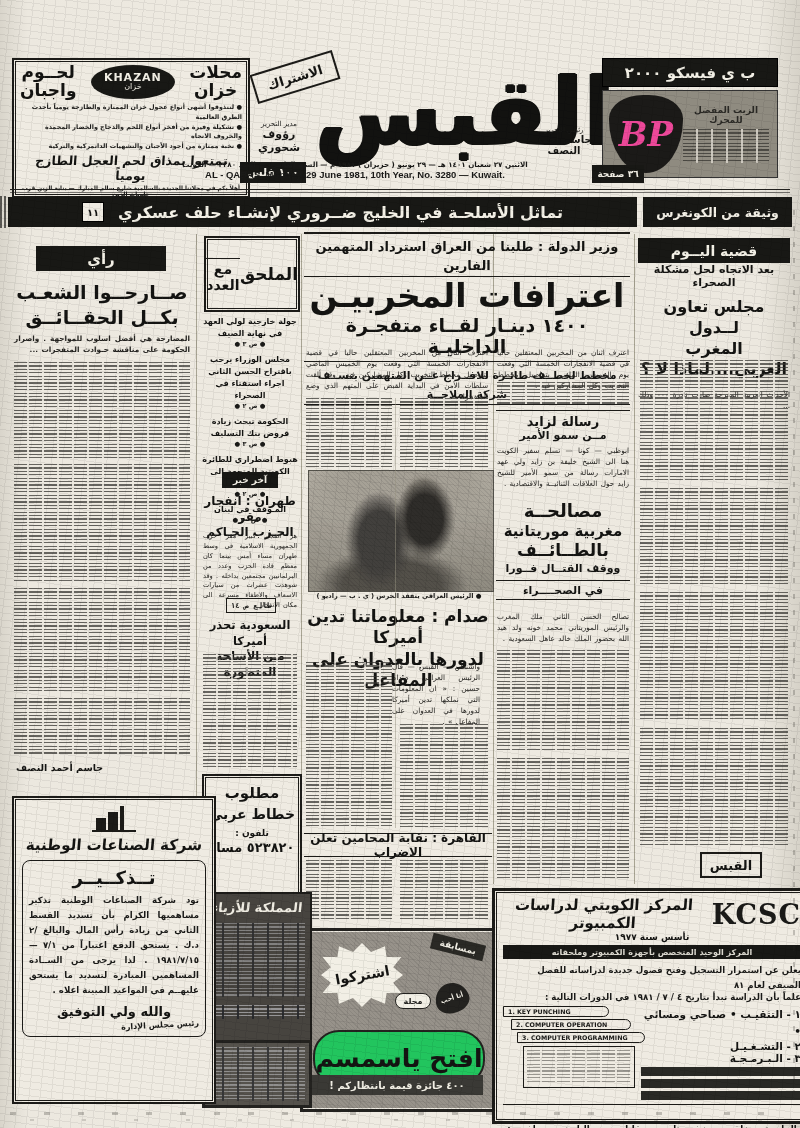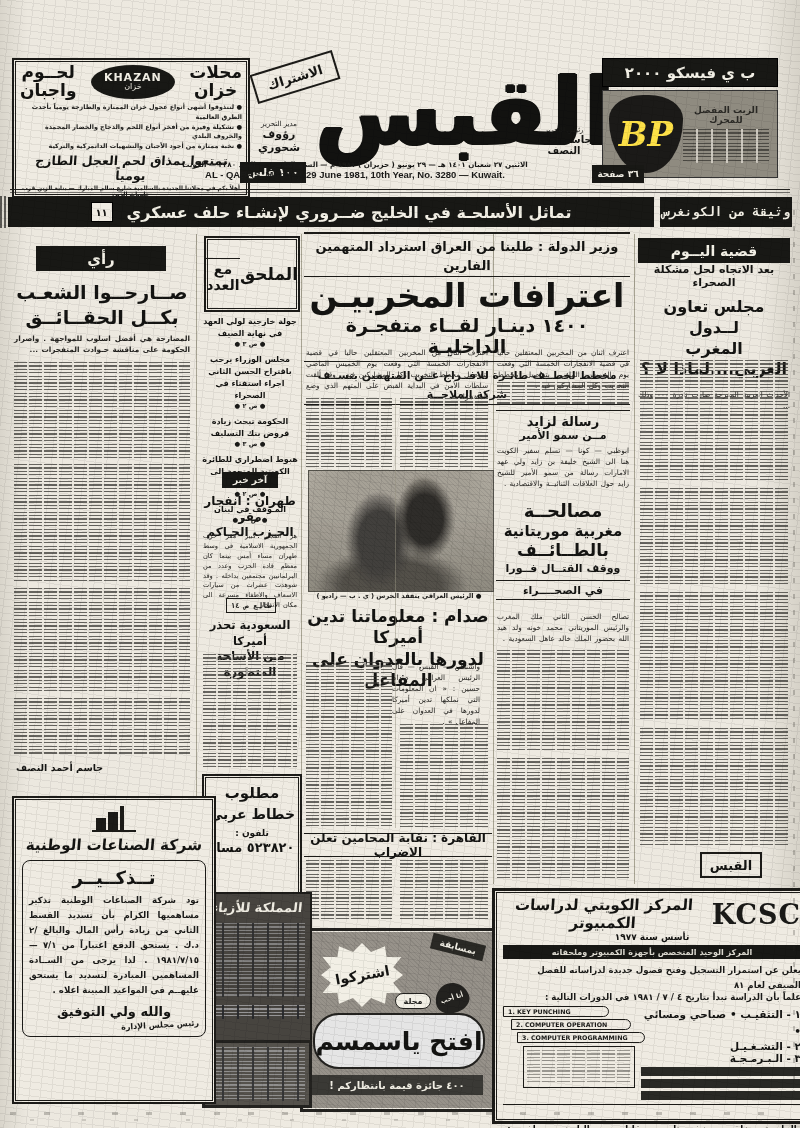--- a/index.html
+++ b/index.html
@@ -26,21 +26,21 @@
       radial-gradient(46px 66px at 38% 58%, #454340 0 44%, transparent 74%),
       radial-gradient(26px 30px at 62% 22%, #8b867c 0 50%, transparent 80%),
       radial-gradient(26px 30px at 38% 36%, #97928a 0 50%, transparent 80%),
       radial-gradient(120px 52px at 50% 12%, #a49f95 0 55%, transparent 85%),
       radial-gradient(90px 44px at 45% 95%, #55524c 0 55%, transparent 85%),
       linear-gradient(180deg,#b2ada3,#8e8a80);
       border:1px solid #55534d;filter:contrast(1.05);}
   .grain{background:repeating-linear-gradient(45deg,rgba(0,0,0,.14) 0 1px,transparent 1px 3px);}
   .shield{width:74px;height:78px;background:#1b1a18;border-radius:46% 46% 50% 50%/30% 30% 68% 68%;
           display:flex;align-items:center;justify-content:center;}
-  .shield span{font-family:"DejaVu Serif",serif;font-weight:bold;font-style:italic;font-size:34px;color:#fde047;}
+  .shield span{font-family:"DejaVu Serif",serif;font-weight:bold;font-style:italic;font-size:34px;color:#ec4899;}
   .star{clip-path:polygon(50% 0,61% 14%,78% 5%,80% 22%,98% 22%,88% 38%,100% 50%,88% 62%,98% 78%,80% 78%,78% 95%,61% 86%,50% 100%,39% 86%,22% 95%,20% 78%,2% 78%,12% 62%,0 50%,12% 38%,2% 22%,20% 22%,22% 5%,39% 14%);
         background:#f2efe5;}
 </style>
 </head>
 <body>
 
 <div class="paper">
 
   <div class="abs dblbox" style="left:12px;top:58px;width:222px;height:128px;padding:4px 6px;background:#efebe2;">
     <div style="display:flex;align-items:center;justify-content:space-between;">
@@ -52,21 +52,21 @@
         <span style="font-size:11px;font-weight:bold;letter-spacing:1px;">KHAZAN</span>
         <span style="font-size:8px;">خزان</span>
       </div>
       <div style="text-align:center;line-height:1.05;">
         <div class="hl" style="font-size:17px;">لحــوم</div>
         <div class="hl" style="font-size:17px;">واجبان</div>
       </div>
     </div>
     <div style="margin-top:3px;font-size:6.4px;font-weight:bold;line-height:1.55;">
       <div><span>● </span><span>لتتذوقوا أشهى أنواع عجول خزان الممتازة والطازجة يومياً بأحدث الطرق العالمية</span></div>
-      <div><span>● </span><span>تشكيلة وفيرة من أفخر أنواع اللحم والدجاج والخضار المجمدة والخروف البلدي</span></div>
+      <div><span>● </span><span>تشكيلة وفيرة من أفخر أنواع اللحم والدجاج والخضار المجمدة والخروف الاتجاه</span></div>
       <div><span>● </span><span>نخبة ممتازة من أجود الأجبان والتشهيات الدانمركية والتركية</span></div>
     </div>
     <div class="hl" style="font-size:12.5px;text-align:center;margin-top:1px;transform:skewX(-4deg);">تمتعوا بمذاق لحم العجل الطازج يومياً</div>
     <div style="font-size:5.8px;font-weight:bold;text-align:center;margin-top:2px;">أهلاً بكم في محلاتنا الجديدة بالسالمية شارع سالم المبارك — بناية الزين قرب حلويات الزين</div>
     <div class="hl" style="font-size:11px;text-align:center;">ت : ٦٥٦٠٣٧</div>
   </div>
 
   <div class="abs ctr" style="left:252px;top:62px;width:82px;height:26px;border:2px solid #1c1b18;transform:rotate(-17deg);background:#efebe2;">
     <span class="hl" style="font-size:13px;">الاشتراك</span>
   </div>
@@ -109,21 +109,21 @@
     <div style="font-size:9.5px;font-weight:bold;font-family:'Liberation Sans',sans-serif;direction:ltr;">AL - QABAS, Monday, 29 June 1981, 10th Year, No. 3280 — Kuwait.</div>
   </div>
   <div class="abs bb ctr" style="left:592px;top:165px;width:52px;height:18px;">
     <span style="font-size:9px;font-weight:bold;">٣٦ صفحة</span>
   </div>
 
   <div class="abs rule-h" style="left:10px;top:189px;width:780px;"></div>
   <div class="abs rule-h" style="left:10px;top:192px;width:780px;opacity:.6;"></div>
 
   <div class="abs" style="left:8px;top:197px;width:784px;height:30px;display:flex;gap:6px;direction:rtl;">
-    <div class="bb ctr" style="width:132px;height:100%;font-family:Liberation Mono, monospace;">
+    <div class="bb ctr" style="width:149px;height:100%;">
       <span class="hl" style="font-size:12.5px;color:#f3f0e6;">وثيقة من الكونغرس</span>
     </div>
     <div class="bb" style="flex:1;height:100%;display:flex;align-items:center;justify-content:center;gap:14px;">
       <span class="hl" style="font-size:16px;color:#f3f0e6;">تماثل الأسلحـة في الخليج ضــروري لإنشـاء حلف عسكري</span>
       <span class="ctr" style="width:20px;height:18px;background:#efebe2;color:#141412;font-size:10px;font-weight:bold;border:1px solid #000;">١١</span>
     </div>
   </div>
 
   <div class="abs rule-v" style="left:196px;top:234px;height:860px;"></div>
   <div class="abs rule-v" style="left:301px;top:234px;height:860px;"></div>
@@ -172,21 +172,21 @@
     </div>
     <div class="abs star ctr" style="left:18px;top:12px;width:82px;height:64px;">
       <span class="hl" style="font-size:14px;transform:rotate(-10deg);">اشتركوا</span>
     </div>
     <div class="abs ctr" style="left:92px;top:62px;width:34px;height:14px;background:#f2efe5;border:1px solid #23221f;border-radius:8px;">
       <span style="font-size:8px;font-weight:bold;">مجلة</span>
     </div>
     <div class="abs ctr" style="left:132px;top:52px;width:34px;height:30px;background:#23221f;border-radius:50% 50% 50% 50%/60% 60% 40% 40%;transform:rotate(-18deg);">
       <span style="font-size:6.5px;font-weight:bold;color:#f3f0e6;">أنا أحب</span>
     </div>
-    <div class="abs ctr" style="left:10px;top:82px;width:168px;height:52px;background:#e5e5e5;border:2px solid #23221f;border-radius:26px;">
+    <div class="abs ctr" style="left:10px;top:99px;width:168px;height:52px;background:#22c55e;border:2px solid #23221f;border-radius:26px;">
       <span class="hl" style="font-size:25px;">افتح ياسمسم</span>
     </div>
     <div class="abs ctr" style="left:8px;top:144px;width:172px;height:20px;background:#3a3935;">
       <span style="font-size:10px;font-weight:bold;color:#f3f0e6;">٤٠٠ جائزة قيمة بانتظاركم !</span>
     </div>
   </div>
 
   <div class="abs snip" style="left:497px;top:348px;width:132px;">اعترف اثنان من المخربين المعتقلين حاليا في قضية الانفجارات الخمسة التي وقعت يوم الخميس الماضي بتفاصيل مخطط التخريب وكل المشاركين فيه .</div>
   <div class="abs tex" style="left:497px;top:382px;width:132px;height:22px;"></div>
 

